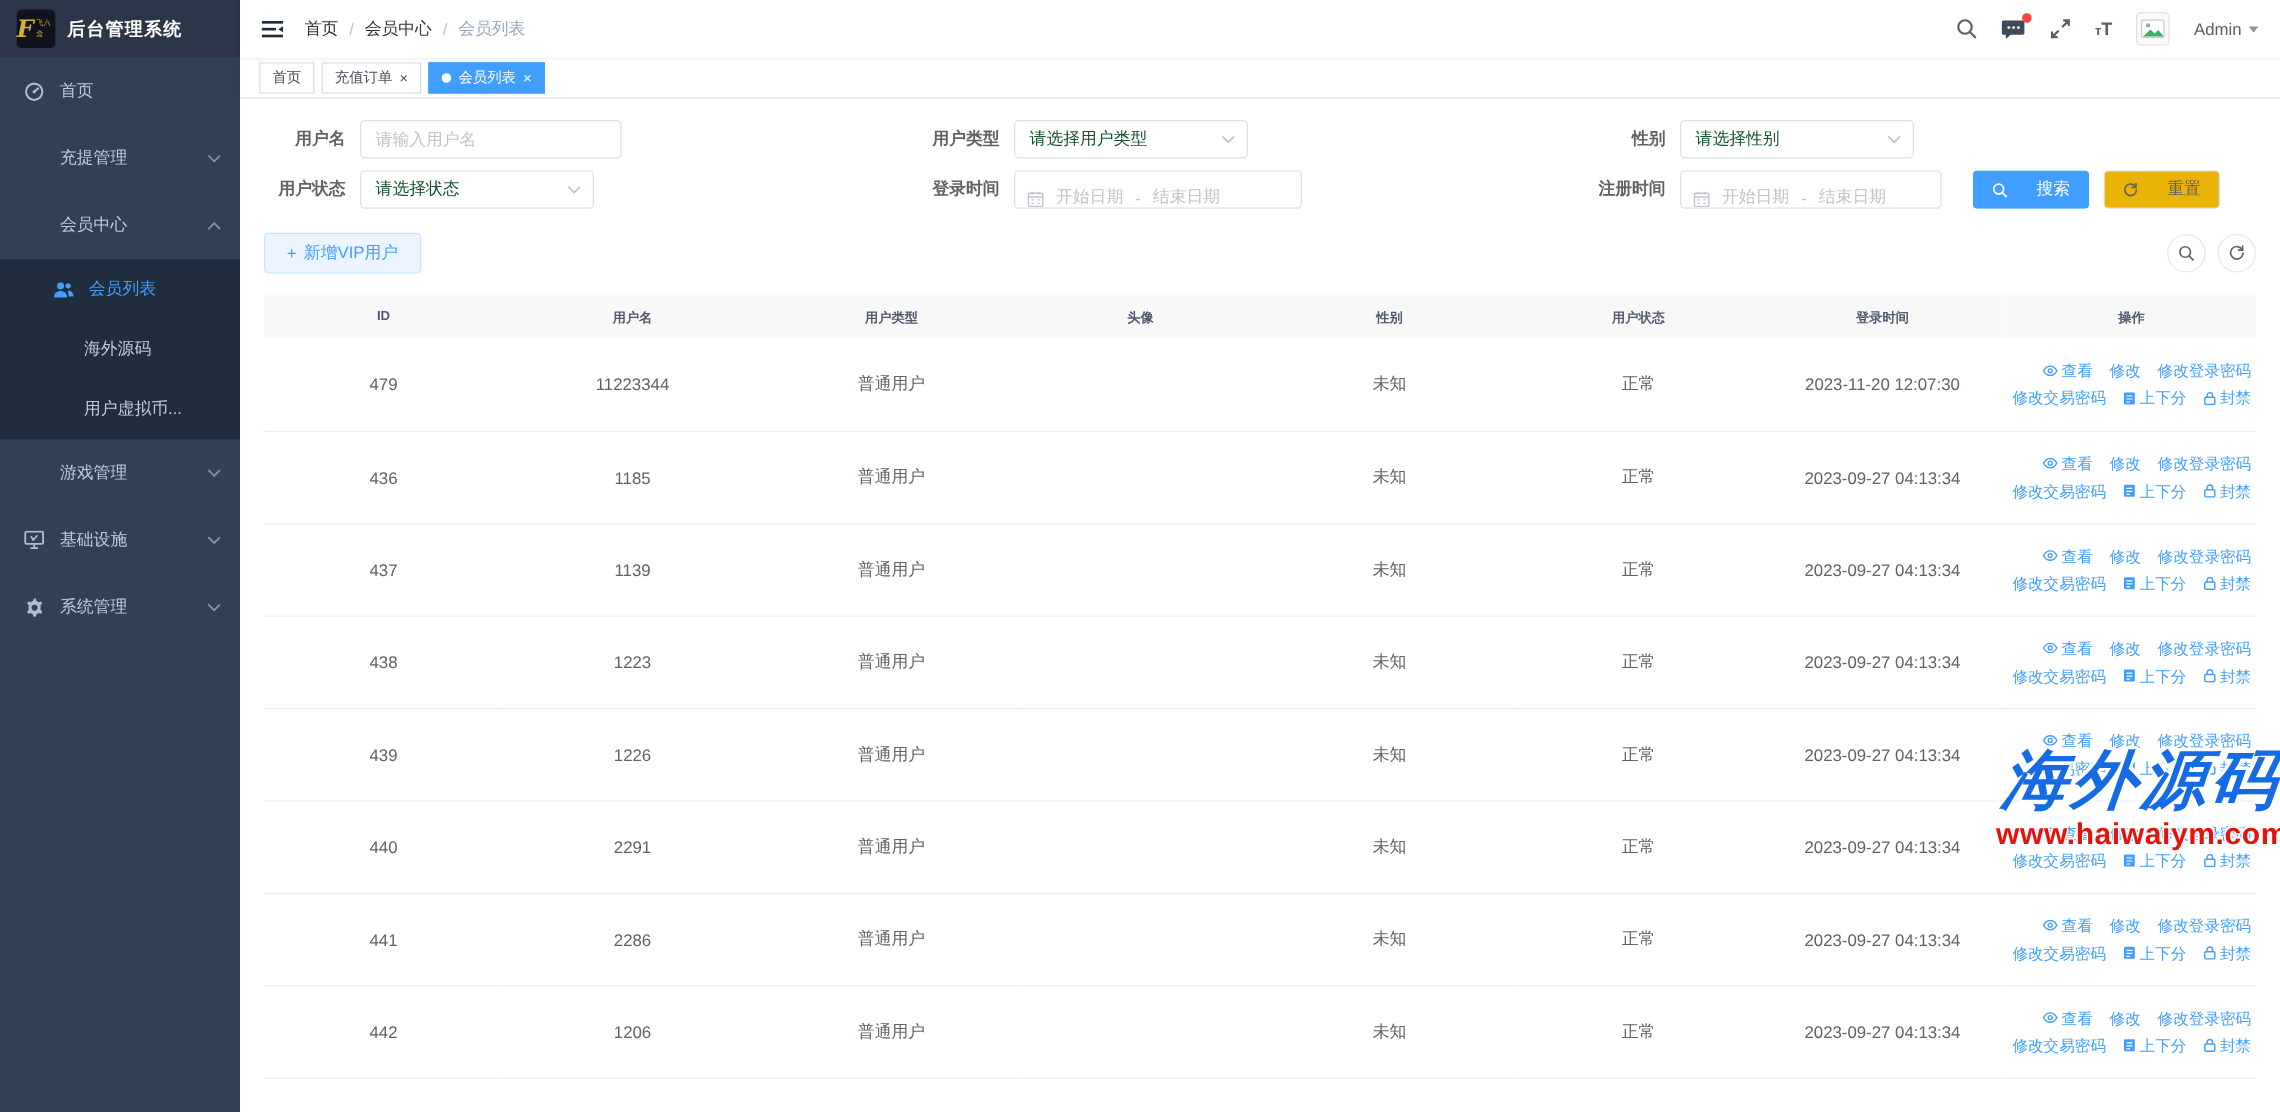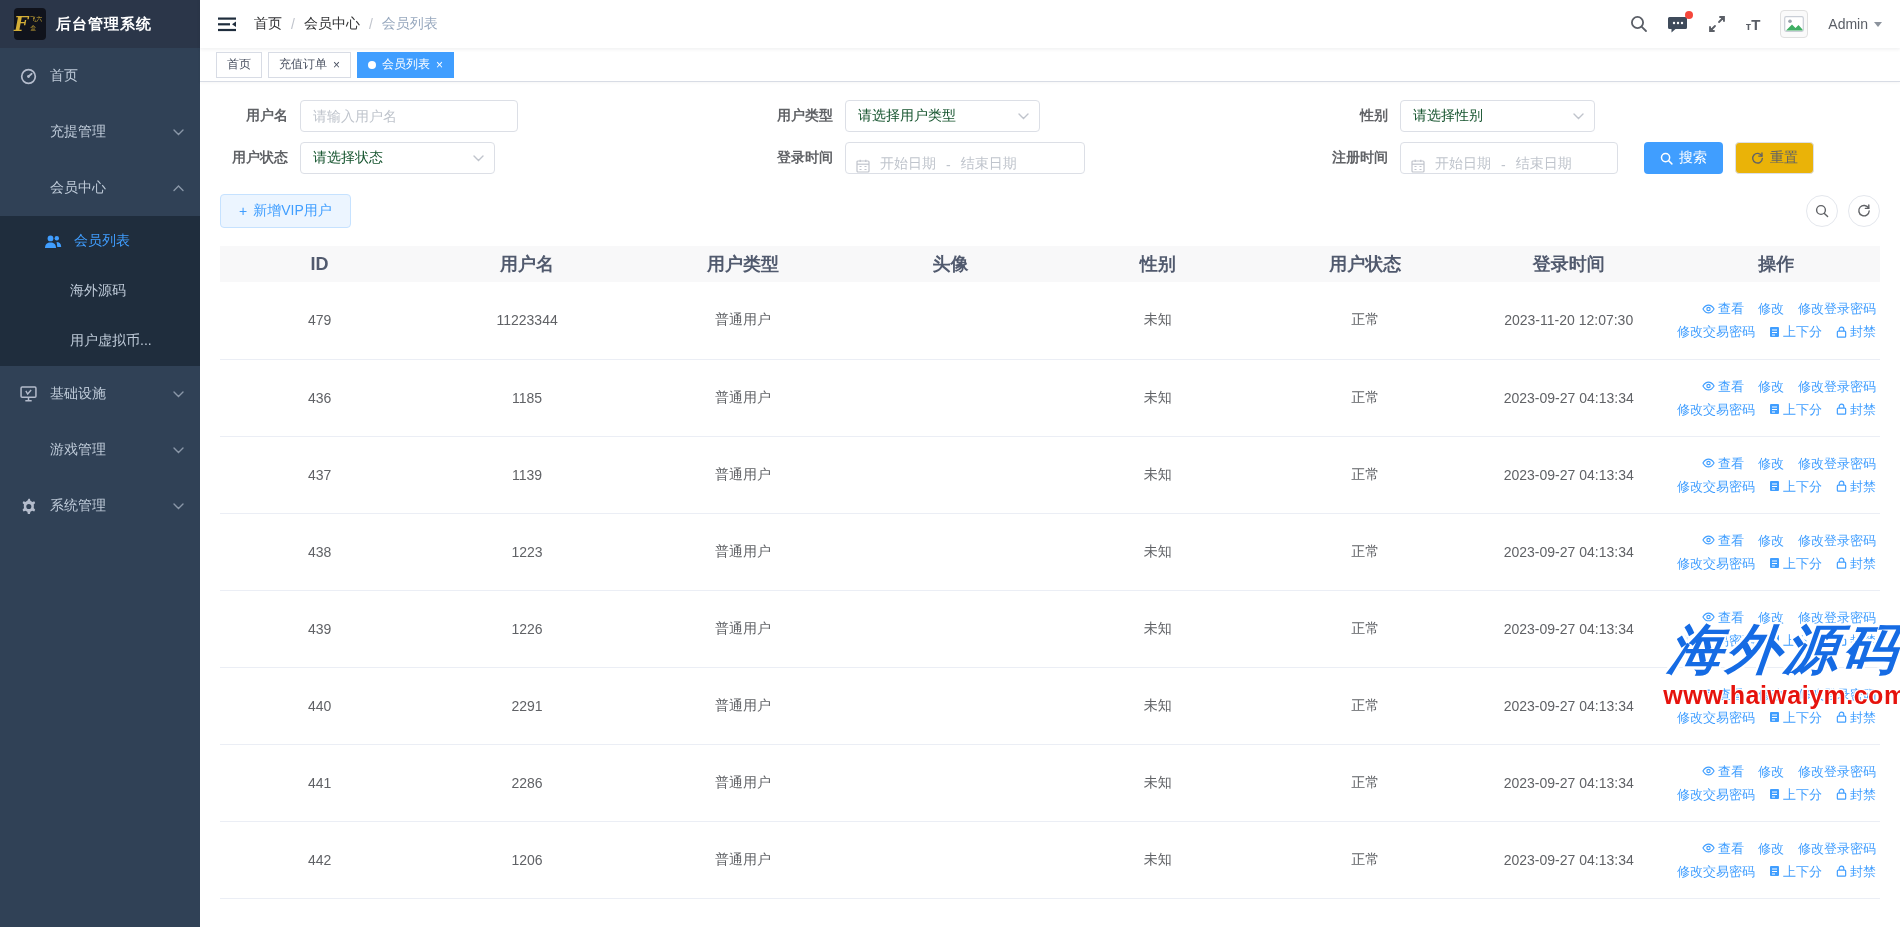--- a/index.html
+++ b/index.html
@@ -60,35 +60,35 @@
   .flabel { flex:0 0 68px; text-align:right; margin-right:12px; color:#606266; font-weight:bold; font-size:14px; white-space:nowrap; }
   .f-input { width:218px; height:32px; border:1px solid #dcdfe6; border-radius:4px; padding:0 12px; font-size:14px;
     color:#606266; outline:none; font-family:inherit; }
   .f-input::placeholder { color:#bfc4cc; }
   .f-select { width:195px; height:32px; border:1px solid #dcdfe6; border-radius:4px; padding:0 10px 0 12px;
     display:flex; align-items:center; cursor:pointer; background:#fff; }
   .f-select .ph { color:#14532d; flex:1; }
   .f-date { height:32px; border:1px solid #dcdfe6; border-radius:4px; padding:0 10px; display:flex; align-items:flex-end;
     gap:10px; color:#bfc4cc; cursor:pointer; background:#fff; }
   .f-date.d1 { width:240px; } .f-date.d2 { width:218px; }
-  .btn { height:32px; border-radius:4px; display:inline-flex; align-items:center; justify-content:flex-start; gap:6px;
+  .btn { height:32px; border-radius:4px; display:inline-flex; align-items:center; justify-content:flex-start; gap:24px;
     font-size:14px; cursor:pointer; border:1px solid transparent; padding:0 15px; }
   .btn-primary { background:#409eff; color:#fff; }
   .btn-plain { background:#eab308; border-color:#dcdfe6; color:#606266; }
   .btn-row { display:flex; gap:12px; margin-left:26px; }
 
   .toolbar { margin-top:20px; display:flex; align-items:center; }
   .btn-add { height:34px; padding:0 18px; background:#ecf5ff; border:1px solid #c6e2ff; color:#409eff;
     border-radius:4px; display:inline-flex; align-items:center; gap:6px; font-size:14px; cursor:pointer; }
   .circle-btns { margin-left:auto; display:flex; gap:10px; }
   .cbtn { width:32px; height:32px; border-radius:50%; border:1px solid #e4e7ed; background:#fff; display:flex;
     align-items:center; justify-content:center; cursor:pointer; color:#606266; }
 
   table.data { width:100%; border-collapse:collapse; margin-top:18px; table-layout:fixed; }
-  thead th { background:#f8f8f9; height:36px; font-size:18px; color:#515a6e; font-weight:bold; text-align:center; }
+  thead th { background:#f8f8f9; height:36px; font-size:11px; color:#515a6e; font-weight:bold; text-align:center; }
   tbody td { height:77px; border-bottom:1px solid #ebeef5; text-align:center; font-size:14px; color:#606266; }
   td.c-actions { text-align:right; padding-right:4px; }
   .act-line { display:flex; justify-content:flex-end; gap:14px; line-height:23px; white-space:nowrap; }
   .act { color:#409eff; font-size:13px; cursor:pointer; display:inline-flex; align-items:center; gap:3px; }
 
   .watermark { position:absolute; left:1405px; top:538px; width:360px; text-align:center; z-index:40; pointer-events:none; }
   .wm1 { font-family:"DejaVu Serif",serif; font-style:italic; font-weight:bold; font-size:54px; line-height:1.1;
     color:#156be4; letter-spacing:4px; white-space:nowrap; transform:skewX(-6deg);
     text-shadow:-2px -2px 0 #fff,2px -2px 0 #fff,-2px 2px 0 #fff,2px 2px 0 #fff,0 2px 0 #fff,0 -2px 0 #fff,2px 0 0 #fff,-2px 0 0 #fff; }
   .wm2 { font-weight:bold; font-size:25px; color:#e6130d; margin-top:2px; letter-spacing:0.5px;
@@ -152,38 +152,38 @@
         <span>会员列表</span>
       </div>
       <div class="submenu-item">
         <span>海外源码</span>
       </div>
       <div class="submenu-item">
         <span>用户虚拟币...</span>
       </div>
     </div>
 
+    <div class="menu-item no-icon">
+      <span class="menu-label">游戏管理</span>
+      <span class="menu-arrow">
+        <svg width="11" height="7" viewBox="0 0 11 7">
+            <path d="M1 1 L5.5 5.5 L10 1" fill="none" stroke="#8a97a8" stroke-width="1.4" stroke-linecap="round"></path>
+          </svg>
+      </span>
+    </div>
+
     <div class="menu-item">
       <span class="menu-icon">
         <svg width="17" height="16" viewBox="0 0 16 15">
             <rect x="1" y="1" width="14" height="9.5" rx="1" fill="none" stroke="#b4bccc" stroke-width="1.4"></rect>
             <path d="M5.5 4.5 L7.2 7.5 L10.5 3.8" fill="none" stroke="#b4bccc" stroke-width="1.3"></path>
             <path d="M8 10.5 L8 13.3 M5 13.8 L11 13.8" stroke="#b4bccc" stroke-width="1.4"></path>
           </svg>
       </span>
       <span class="menu-label">基础设施</span>
-      <span class="menu-arrow">
-        <svg width="11" height="7" viewBox="0 0 11 7">
-            <path d="M1 1 L5.5 5.5 L10 1" fill="none" stroke="#8a97a8" stroke-width="1.4" stroke-linecap="round"></path>
-          </svg>
-      </span>
-    </div>
-
-    <div class="menu-item no-icon">
-      <span class="menu-label">游戏管理</span>
       <span class="menu-arrow">
         <svg width="11" height="7" viewBox="0 0 11 7">
             <path d="M1 1 L5.5 5.5 L10 1" fill="none" stroke="#8a97a8" stroke-width="1.4" stroke-linecap="round"></path>
           </svg>
       </span>
     </div>
 
     <div class="menu-item">
       <span class="menu-icon">
         <svg width="17" height="17" viewBox="0 0 16 16">

